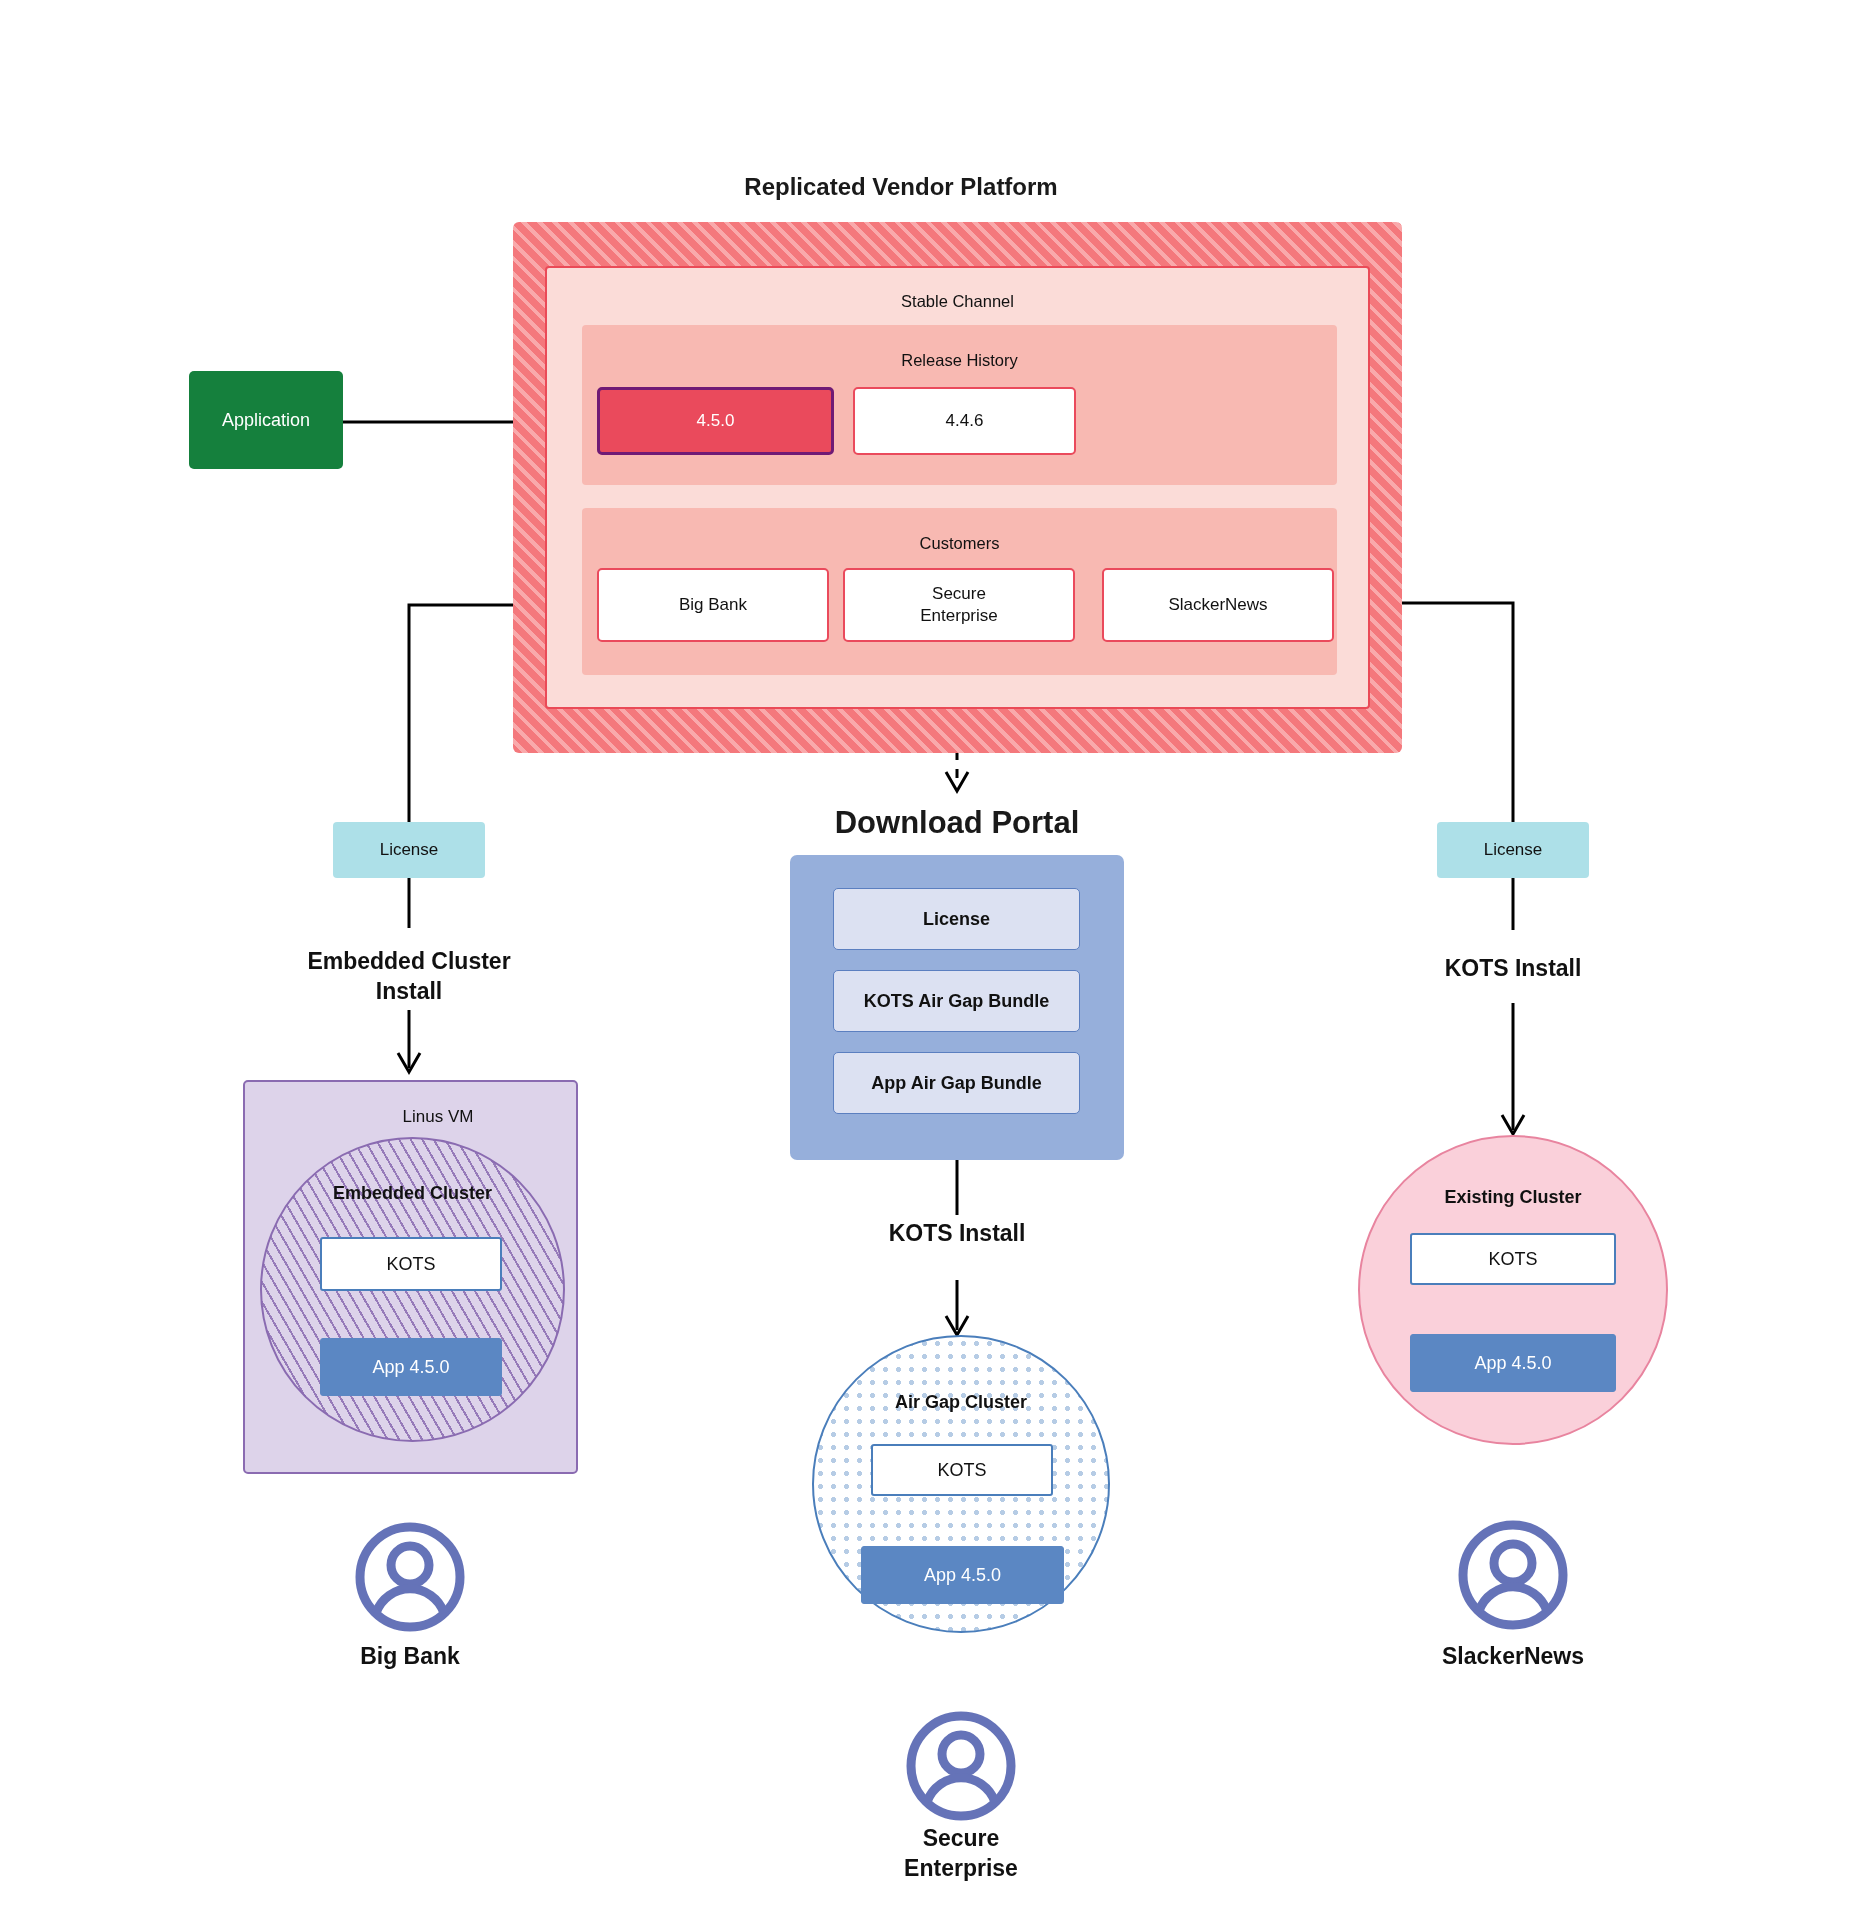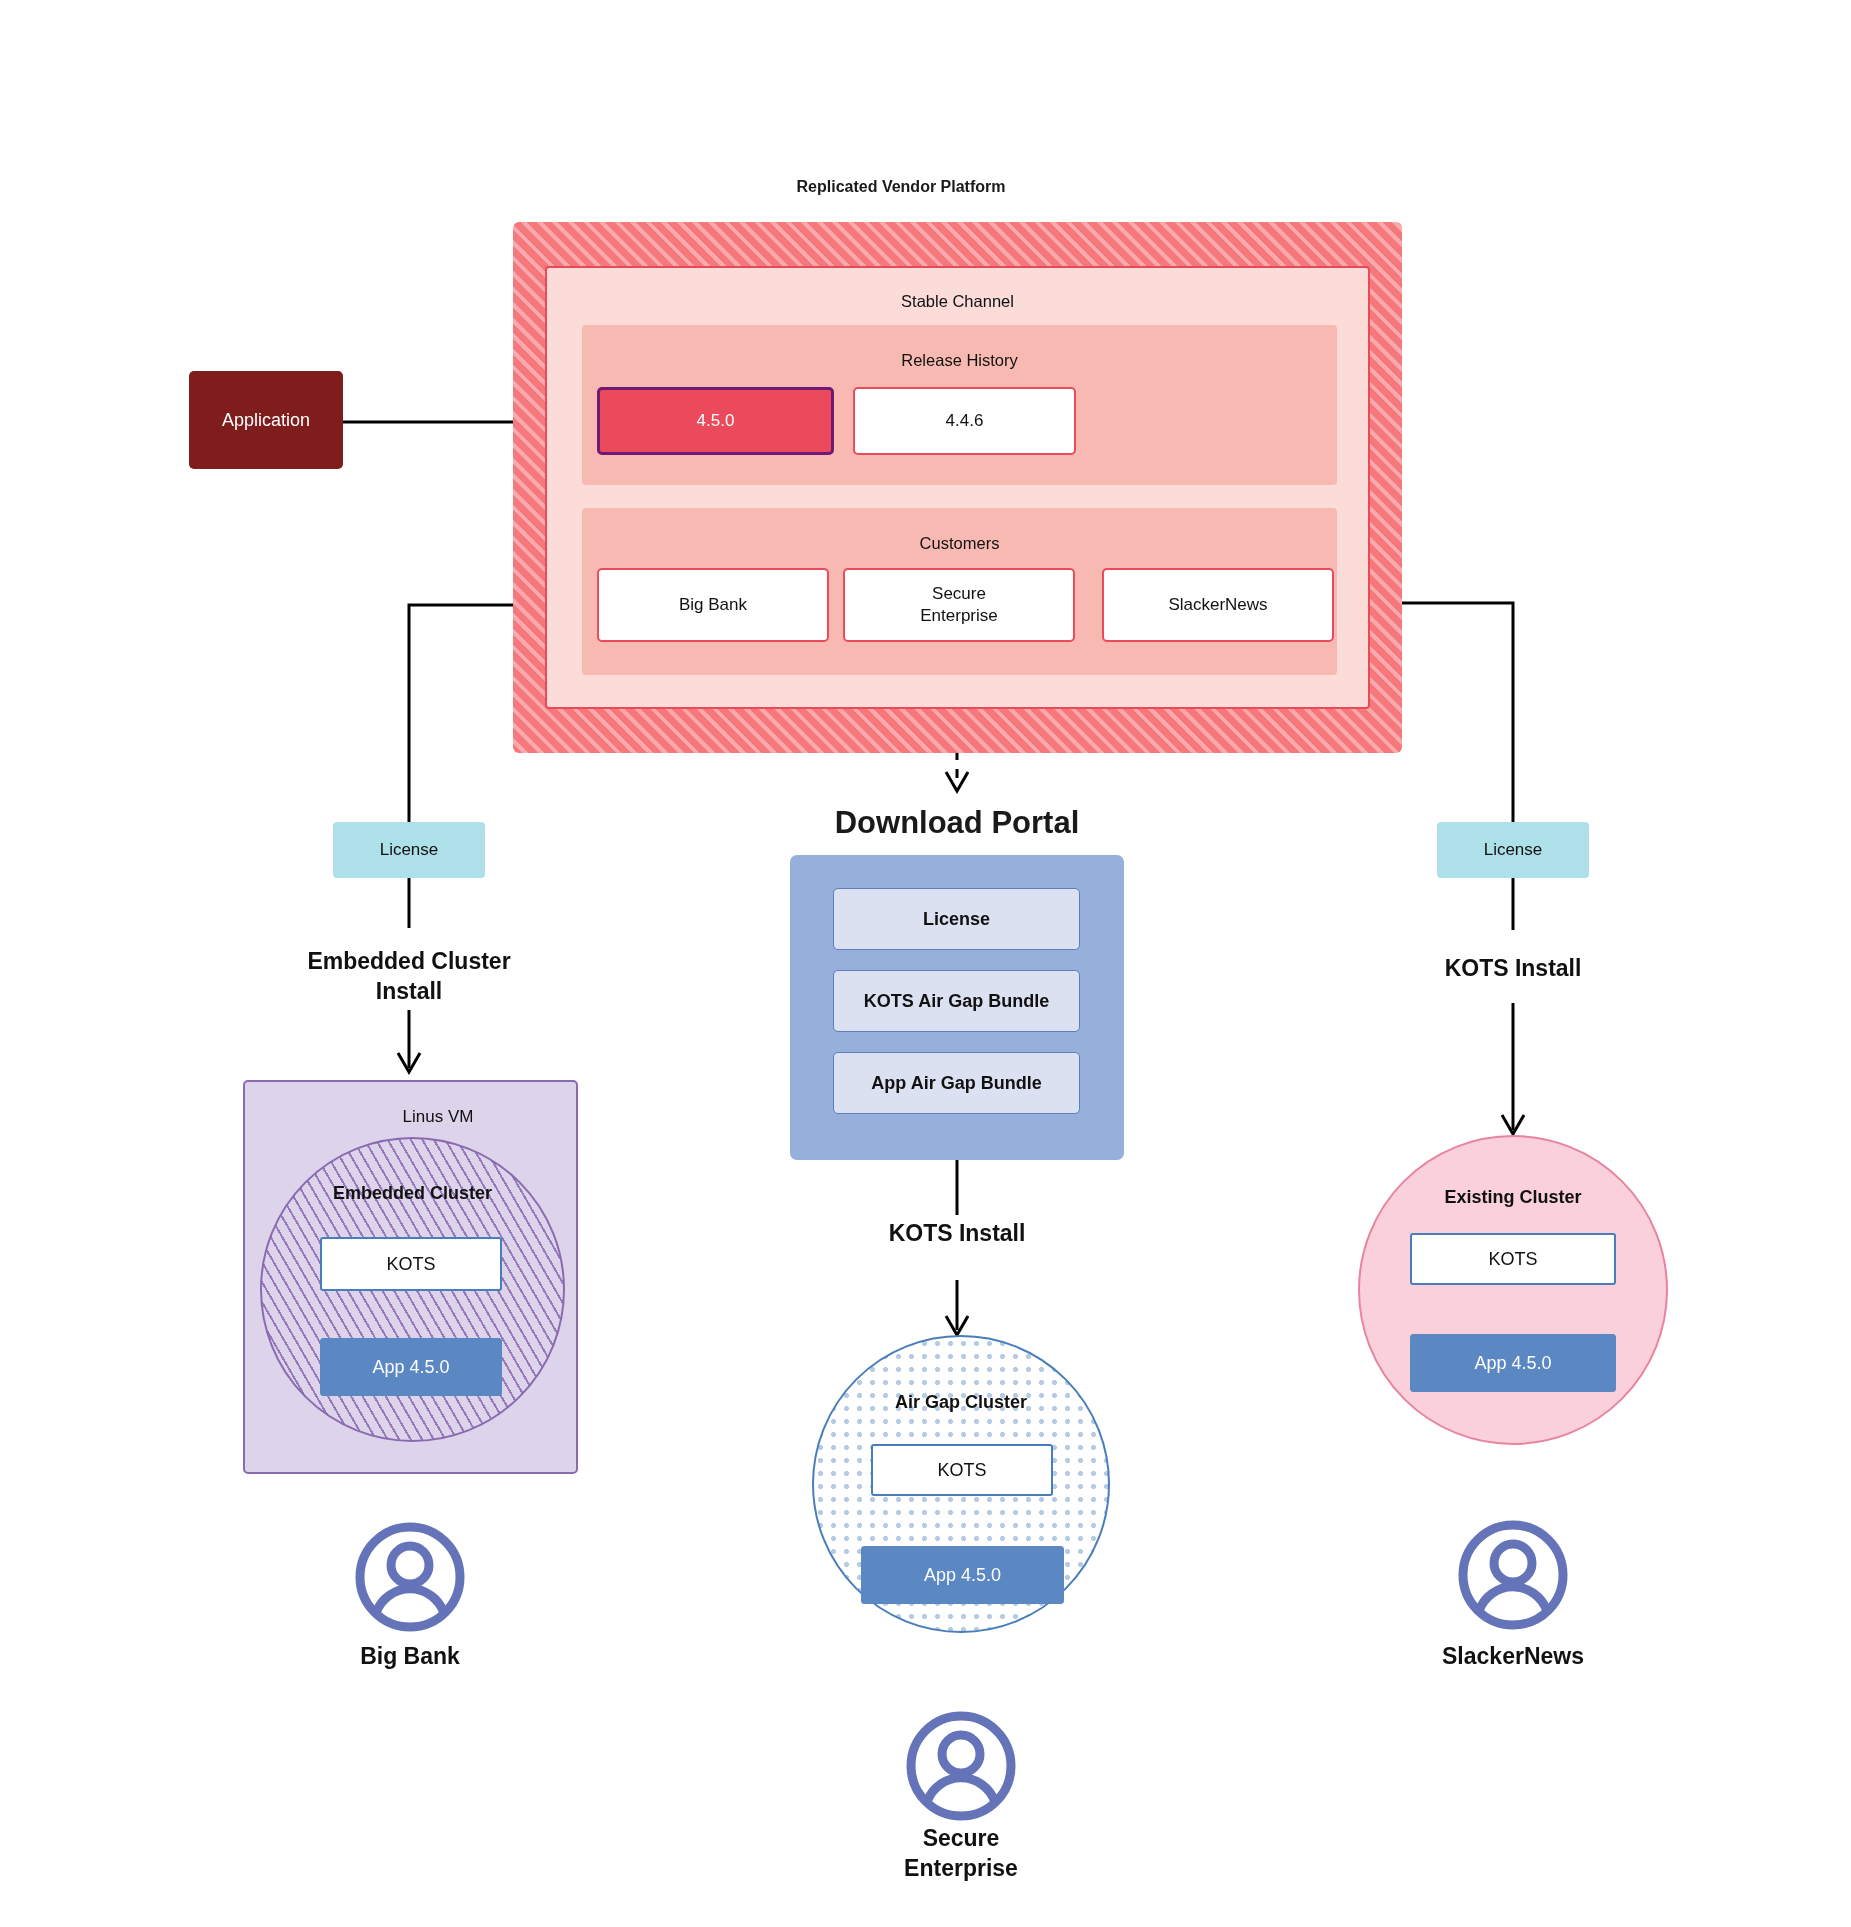--- a/index.html
+++ b/index.html
@@ -21,21 +21,21 @@
   .abs { position: absolute; box-sizing: border-box; }
   .ctr {
     display: flex;
     align-items: center;
     justify-content: center;
     text-align: center;
   }
 
   
   .title-platform {
-    font-size: 16px;
+    font-size: 24px;
     font-weight: bold;
     color: #1a1a1a;
     white-space: nowrap;
   }
   .title-portal {
     font-size: 31px;
     font-weight: bold;
     color: #1a1a1a;
     white-space: nowrap;
   }
@@ -99,21 +99,21 @@
     background: #ffffff;
     border: 2px solid #ea4a5c;
     border-radius: 5px;
     color: #111111;
     font-size: 17px;
     line-height: 1.32;
   }
 
   
   .application-box {
-    background: #7f1d1d;
+    background: #15803d;
     border-radius: 5px;
     color: #ffffff;
     font-size: 18px;
   }
 
   
   .license-chip {
     background: #ade0e8;
     border-radius: 4px;
     color: #111111;

